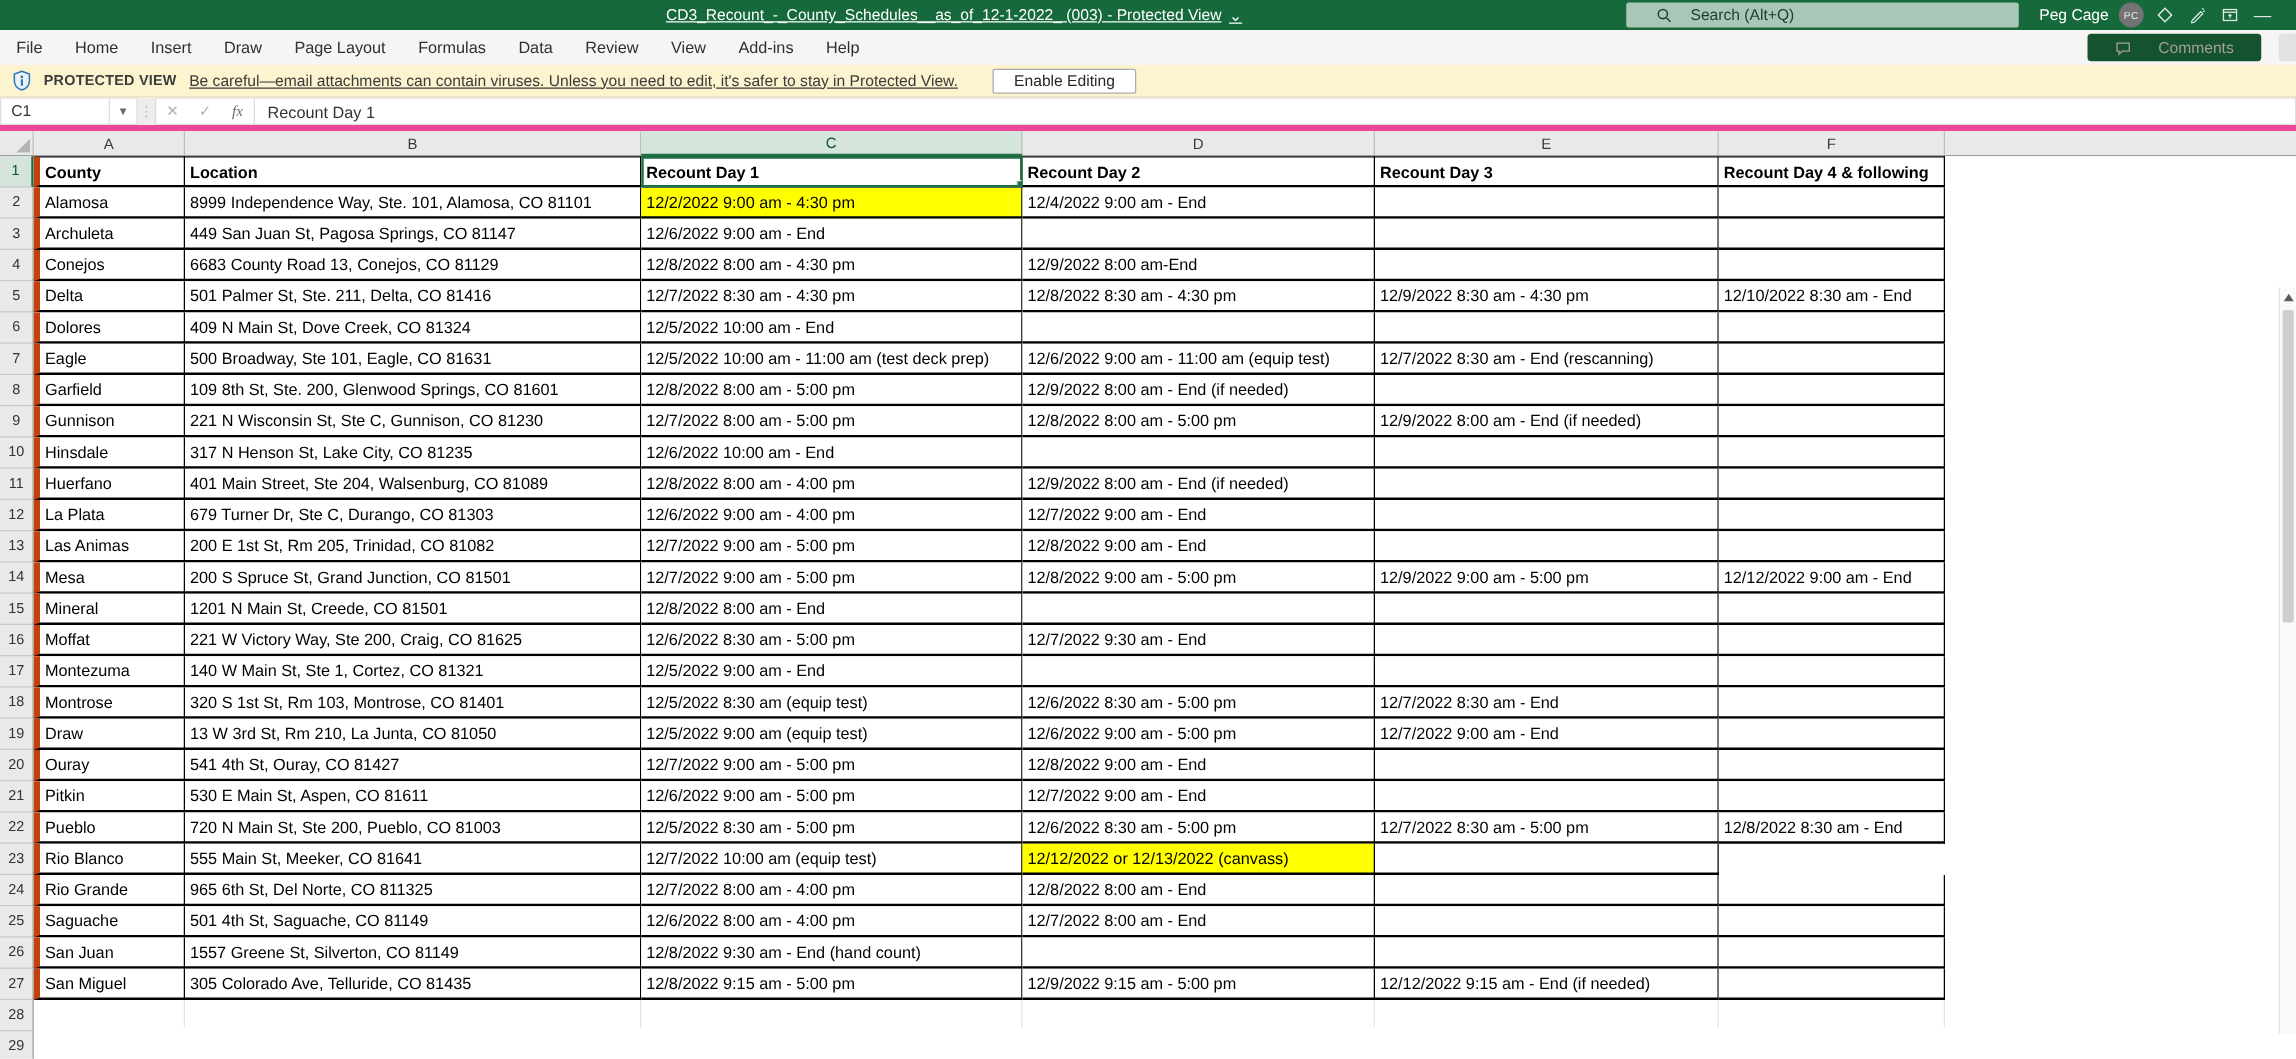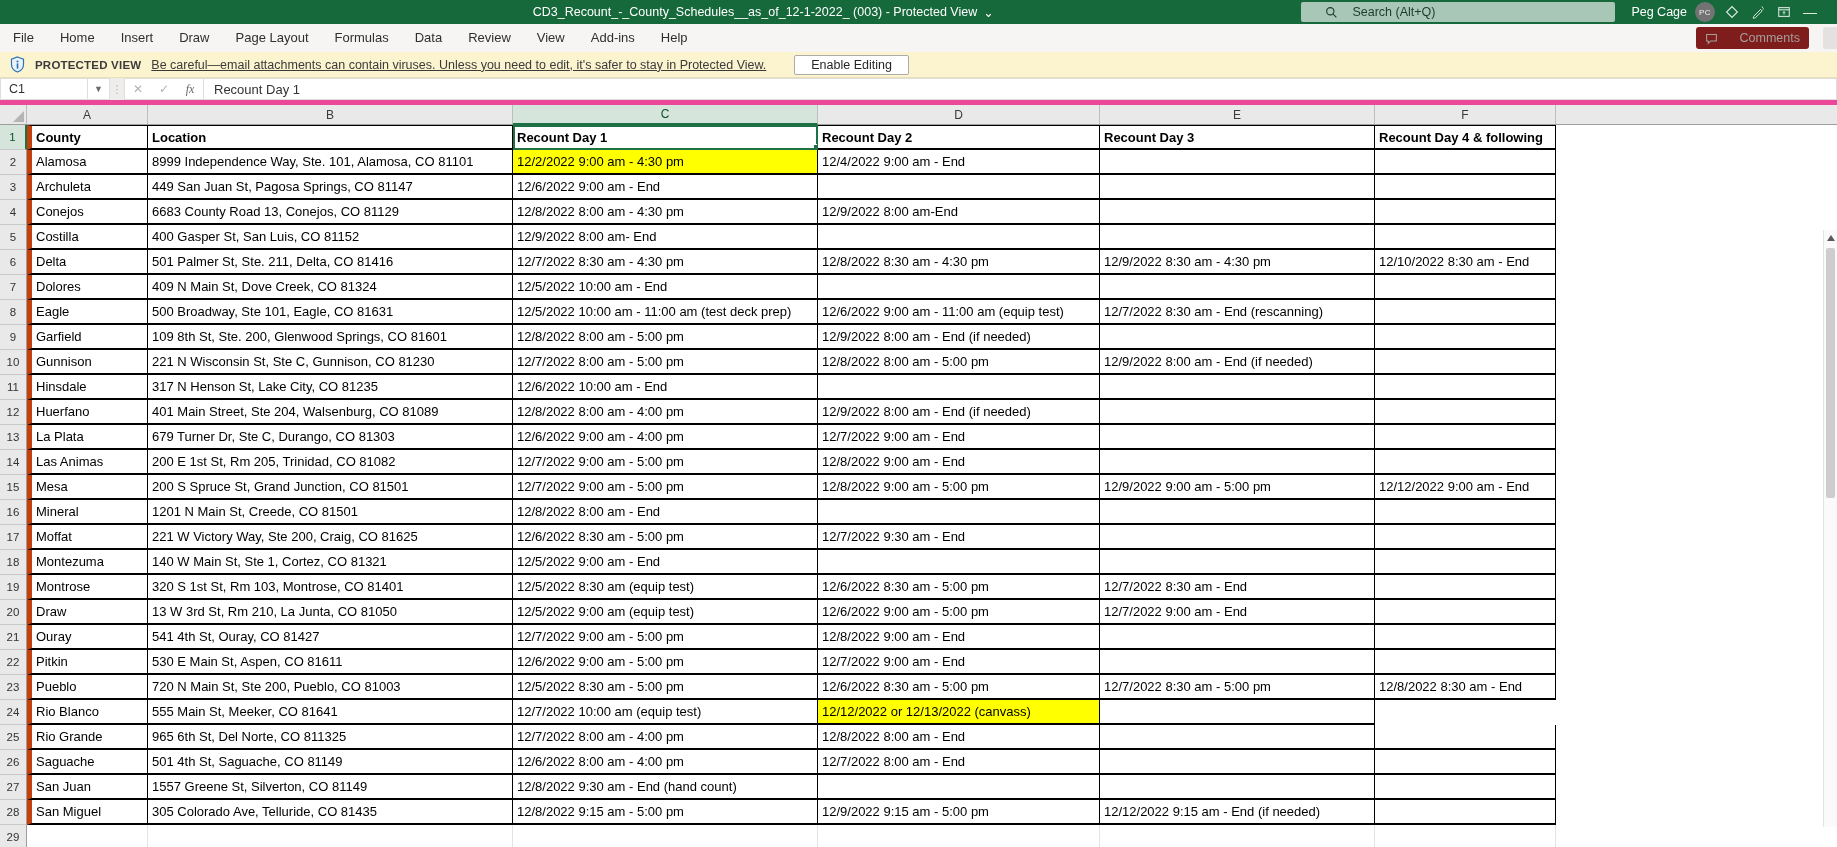--- a/index.html
+++ b/index.html
@@ -13,38 +13,38 @@
   .titlebar {
     height:24px; background:#15693B; color:#fff;
     display:flex; align-items:center; font-size:12.5px;
   }
   .tb-left { display:flex; align-items:center; gap:10px; padding-left:18px; width:225px; flex:none;margin-top:44px; }
   .autosave { display:flex; align-items:center; gap:6px; }
   .as-pill { display:flex; align-items:flex-end; gap:5px; border:1px solid #e8f0ea; border-radius:9px; padding:1px 8px 1px 5px; font-size:11px; }
   .as-dot { width:7px; height:7px; background:#fff; border-radius:50%; display:inline-block; }
   .tb-icon { opacity:.85; display:flex; align-items:center; justify-content:center; width:18px; height:18px; font-size:14px; }
   .tb-icon.dim { opacity:.5; }
-  .tb-title { flex:1; text-align:right; white-space:nowrap; overflow:hidden; display:flex; align-items:center; justify-content:center; gap:6px; }
+  .tb-title { flex:1; text-align:right; white-space:nowrap; overflow:hidden; display:flex; align-items:center; justify-content:center; gap:6px;text-decoration:underline; }
   .tb-search {
     flex:none; width:314px; height:20px; background:#A9C7B6; border-radius:2px;
     display:flex; align-items:center; gap:14px; padding-left:24px;
     color:#1E3B2B; font-size:12.5px; margin-right:6px;
   }
   .tb-right { display:flex; align-items:center; gap:8px; padding:0 18px 0 10px; flex:none; }
   .avatar { width:20px; height:20px; border-radius:50%; background:#737373; color:#ECF2EE; font-size:8px; display:flex; align-items:center; justify-content:center; letter-spacing:.5px; }
 
   
   .ribbonrow {
     height:28px; background:#F7F5F3; display:flex; align-items:center; position:relative;
     font-size:13px; color:#2f2f2f;
   }
   .rtab { padding:0 13px; line-height:28px; cursor:default; }
   .comments-btn {
-    position:absolute; right:28px; top:3px; height:22px; background:#7f1d1d; border-radius:3px;
-    display:flex; align-items:center; gap:22px; padding:0 9px; color:#A39F9C; font-size:12.5px;
+    position:absolute; right:28px; top:3px; height:22px; background:#14532d; border-radius:3px;
+    display:flex; align-items:center; gap:22px; padding:0 22px; color:#A39F9C; font-size:12.5px;
   }
   .edge-sliver { position:absolute; right:0; top:3px; width:14px; height:22px; background:#E4E2E0; border-radius:3px 0 0 3px; }
 
   
   .pvbar {
     height:26px; background:#FCF3CF; border-bottom:1px solid #E8DFB9;
     display:flex; align-items:center; gap:10px; padding-left:10px; font-size:12.5px; color:#3b3b3b;
   }
   .pv-label { font-weight:bold; font-size:11.5px; letter-spacing:.2px; }
   .pv-msg { text-decoration:underline; font-size:12.5px; }
@@ -307,28 +307,20 @@
   </div>
           <div class="trow">
     <div class="cell">Conejos</div>
     <div class="cell">6683 County Road 13, Conejos, CO 81129</div>
     <div class="cell">12/8/2022 8:00 am - 4:30 pm</div>
     <div class="cell">12/9/2022 8:00 am-End</div>
     <div class="cell"></div>
     <div class="cell"></div>
   </div>
           <div class="trow">
-    <div class="cell">Costilla</div>
-    <div class="cell">400 Gasper St, San Luis, CO 81152</div>
-    <div class="cell">12/9/2022 8:00 am- End</div>
-    <div class="cell"></div>
-    <div class="cell"></div>
-    <div class="cell"></div>
-  </div>
-          <div class="trow">
     <div class="cell">Delta</div>
     <div class="cell">501 Palmer St, Ste. 211, Delta, CO 81416</div>
     <div class="cell">12/7/2022 8:30 am - 4:30 pm</div>
     <div class="cell">12/8/2022 8:30 am - 4:30 pm</div>
     <div class="cell">12/9/2022 8:30 am - 4:30 pm</div>
     <div class="cell">12/10/2022 8:30 am - End</div>
   </div>
           <div class="trow">
     <div class="cell">Dolores</div>
     <div class="cell">409 N Main St, Dove Creek, CO 81324</div>

